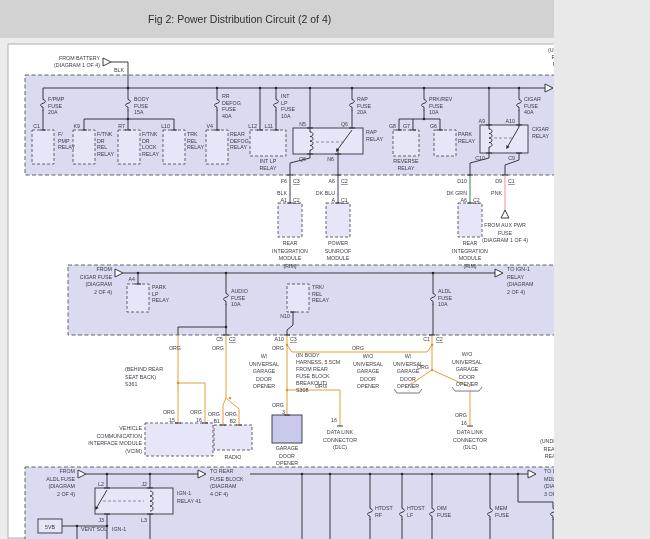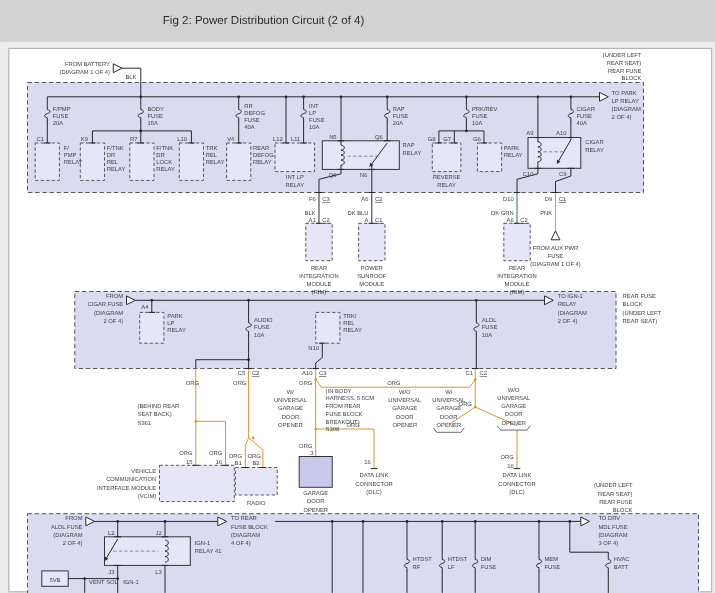--- a/index.html
+++ b/index.html
@@ -1,16 +1,16 @@
 <!DOCTYPE html>
 <html><head>
 <meta charset="utf-8">
 <style>
   html,body{margin:0;padding:0;background:#e9e9e9;font-family:"Liberation Sans",sans-serif;}
-  #stage{position:relative;width:650px;height:539px;background:#ececec;overflow:hidden;}
+  #stage{position:relative;width:554px;height:539px;background:#ececec;overflow:hidden;}
   #titlebar{position:absolute;left:0;top:0;width:650px;height:38px;background:#d2d2d2;}
   #titletext{position:absolute;left:148px;top:0;line-height:38px;font-size:10.5px;color:#2e2e2e;}
   #canvas{position:absolute;left:0;top:0;}
   svg text{font-family:"Liberation Sans",sans-serif;}
 </style>
 </head>
 <body>
 
 <div id="stage">
   <div id="titlebar">

